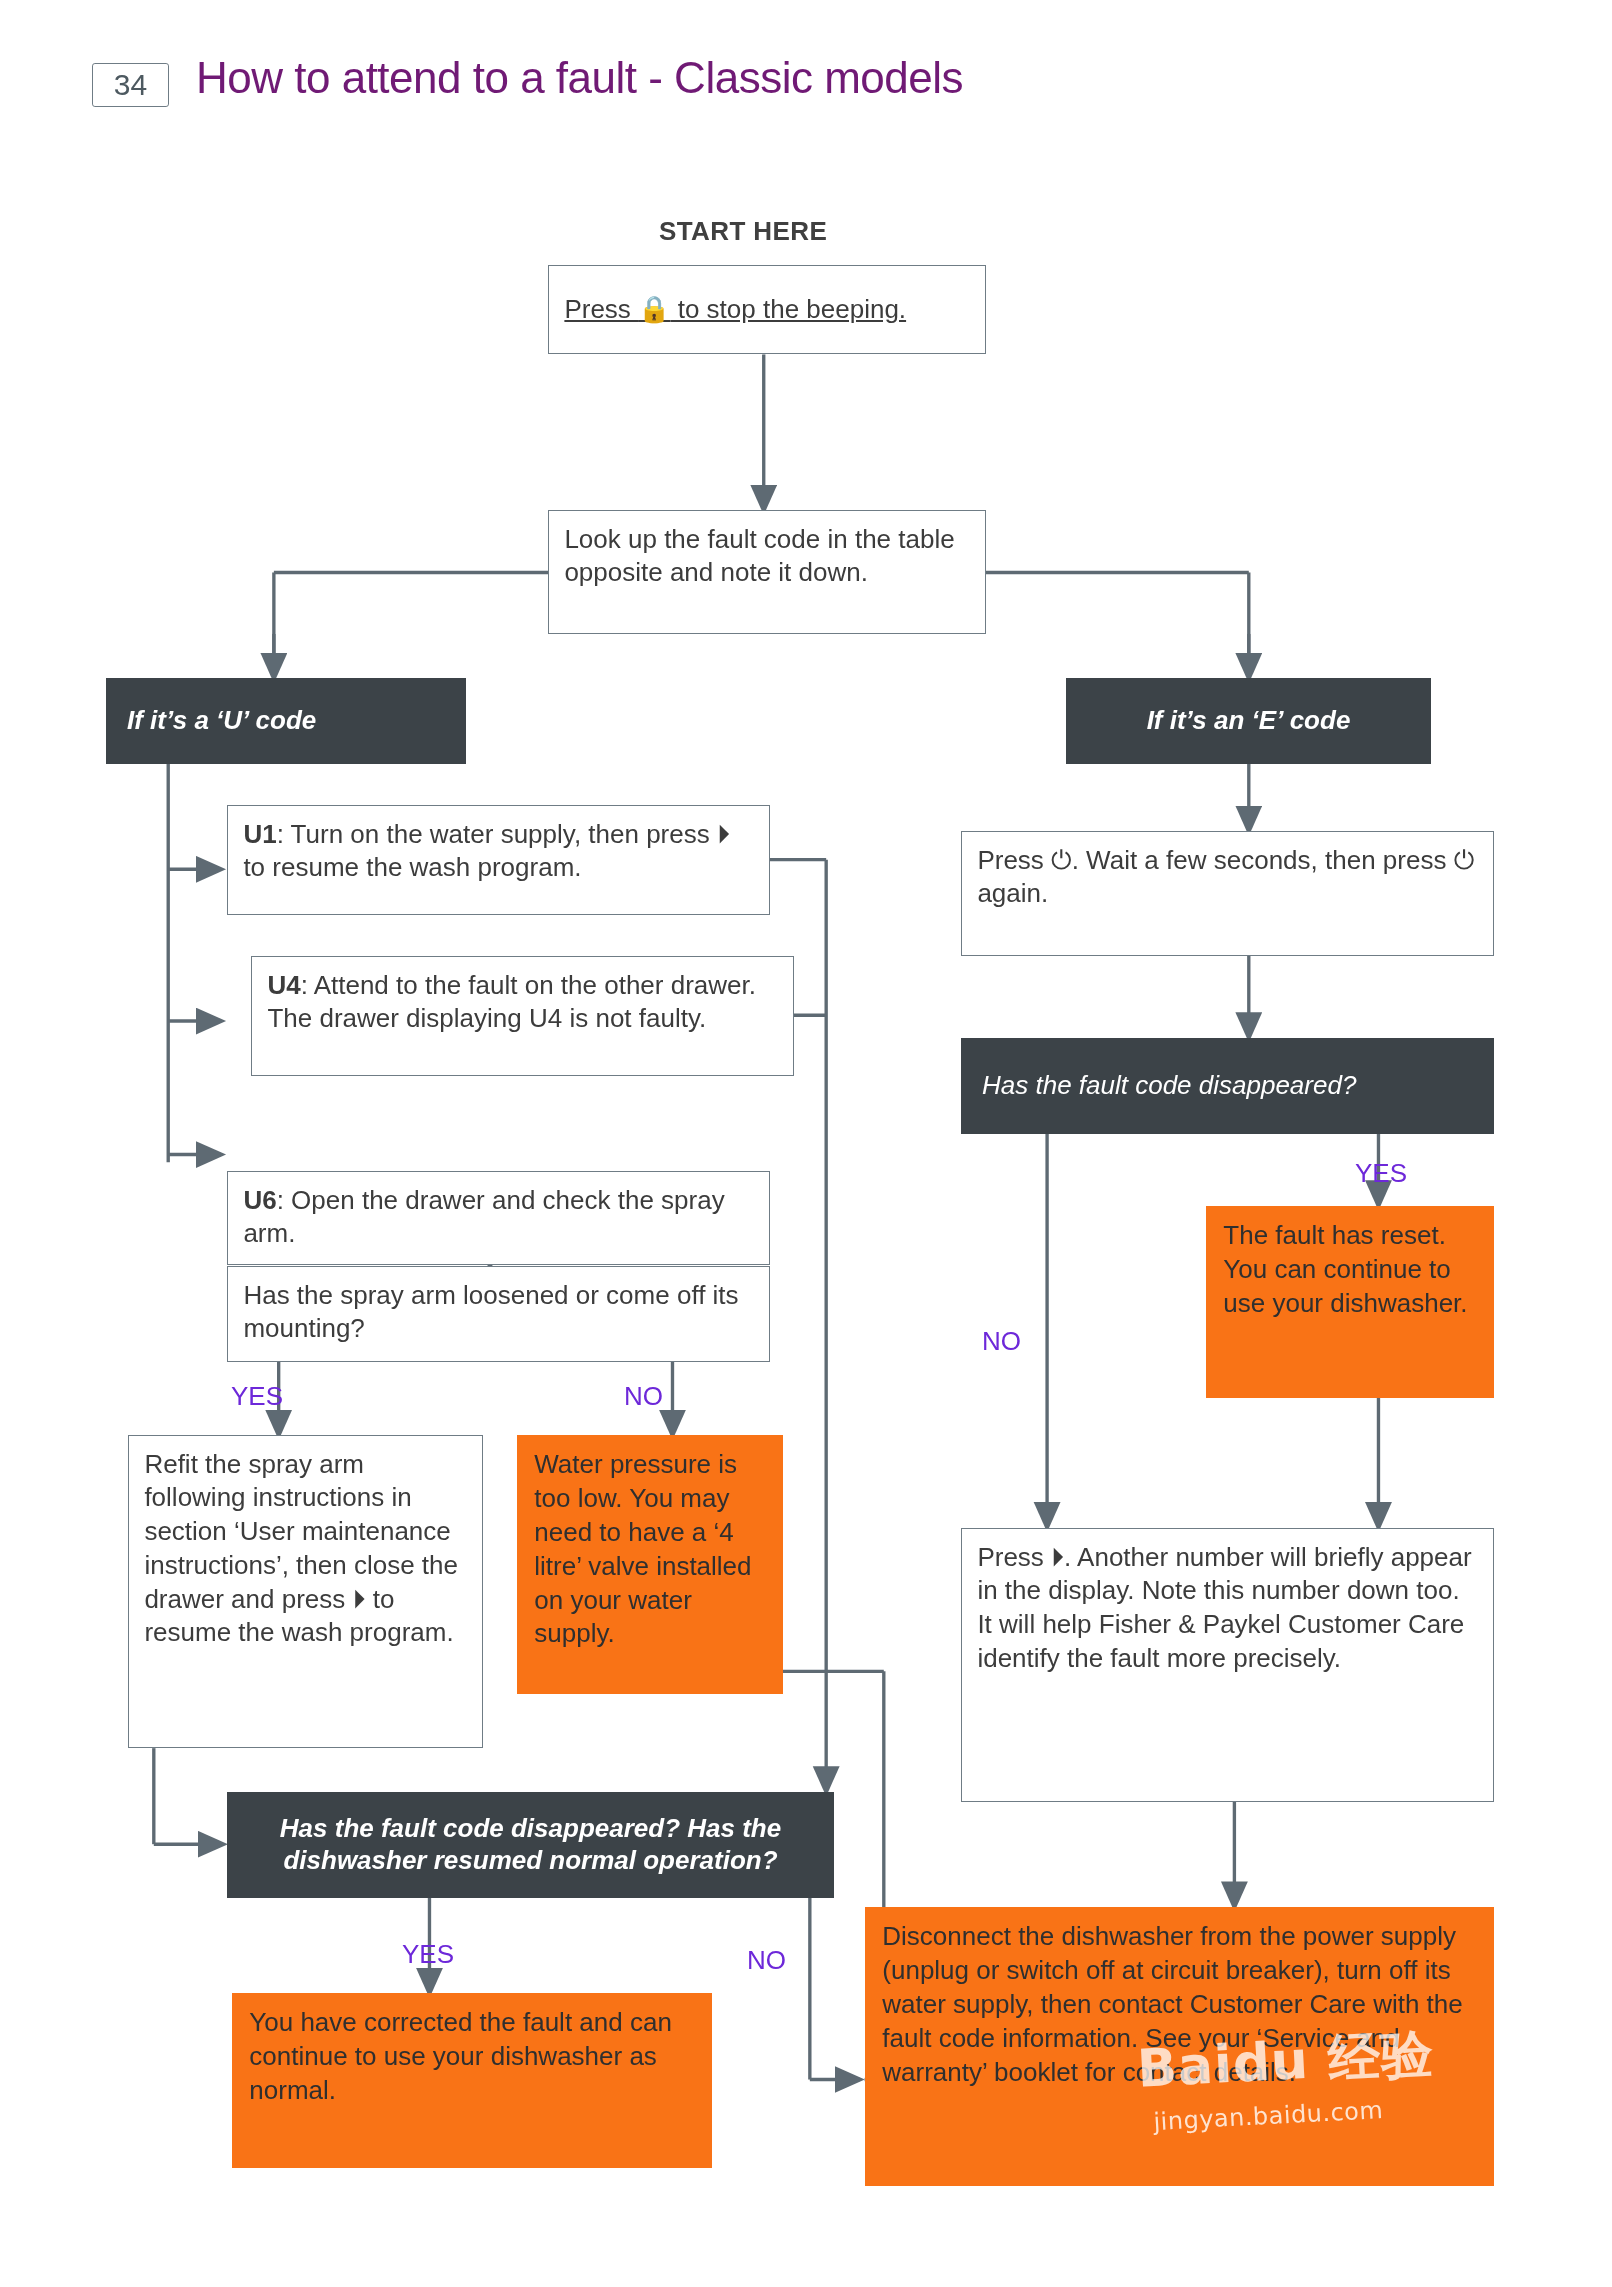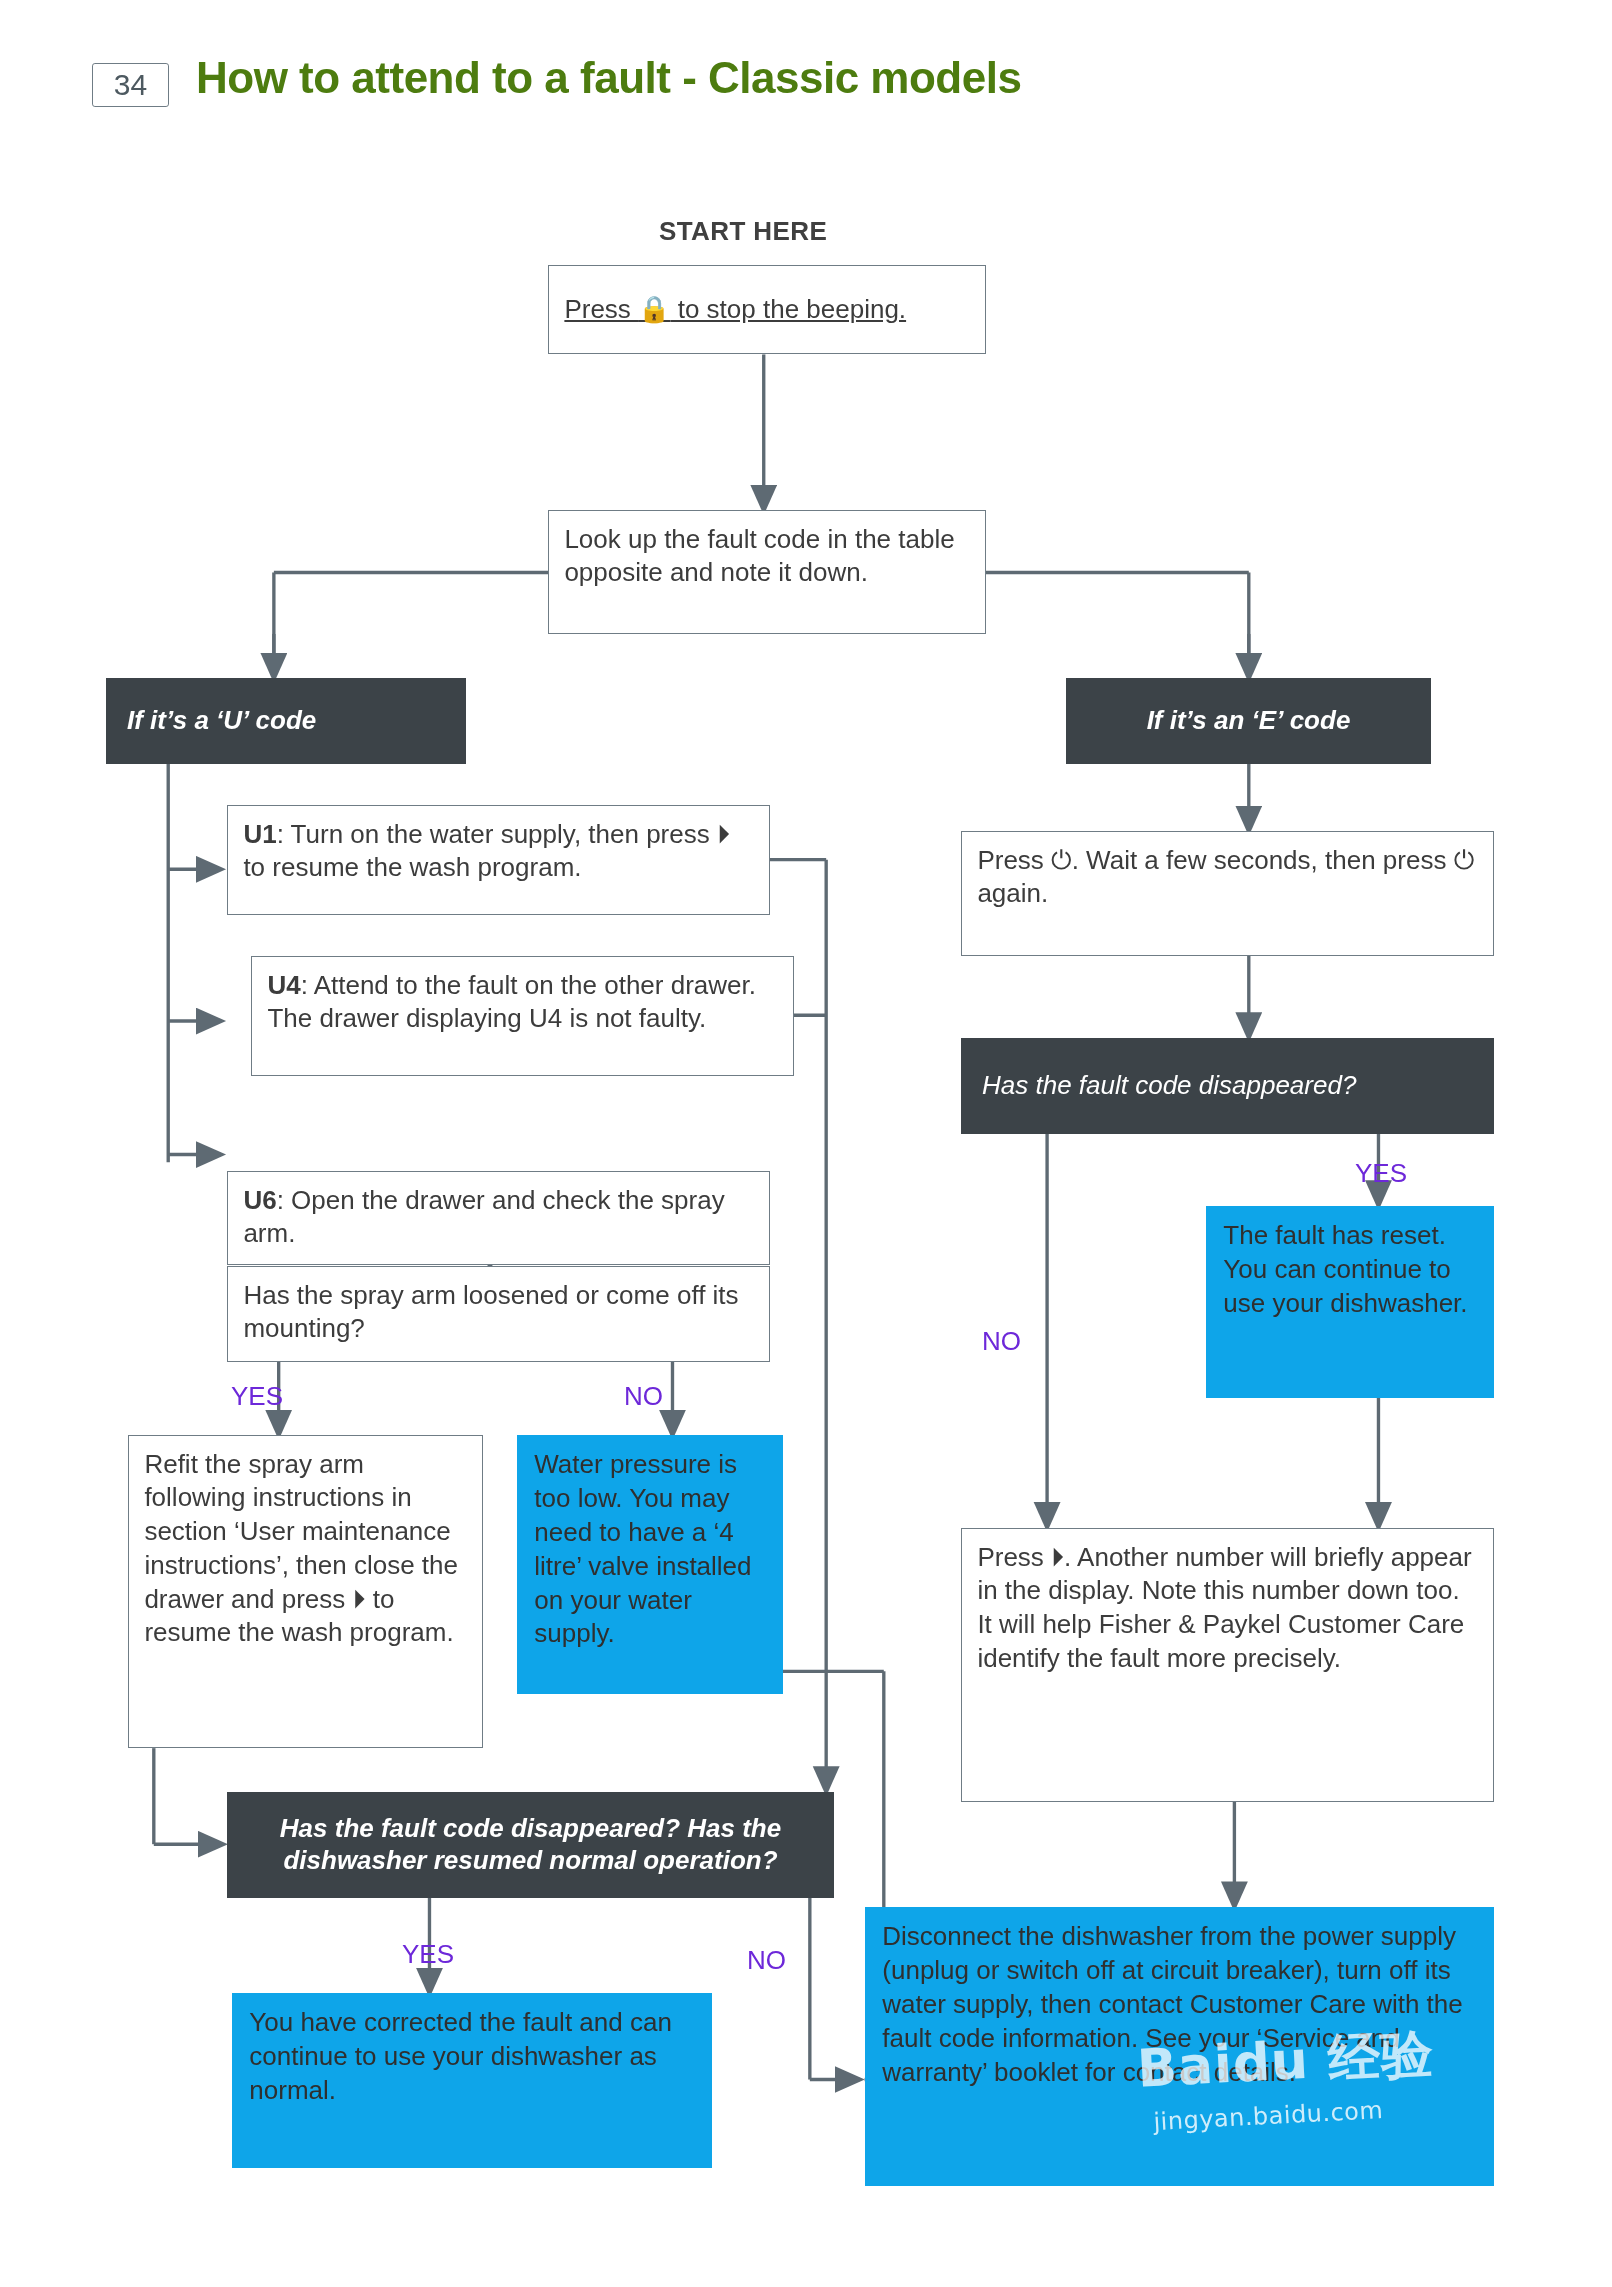--- a/index.html
+++ b/index.html
@@ -15,41 +15,41 @@
 
   
   .page-number{
     position:absolute;left:92px;top:63px;width:75px;height:42px;
     border:1.9px solid #6f7c85;border-radius:2.9px;
     display:flex;align-items:center;justify-content:center;
     font-size:30px;color:#4d5960;font-weight:400;
   }
   .page-title{
     position:absolute;left:196px;top:53px;
-    font-size:44px;font-weight:700;color:#4d7c0f;
+    font-size:44px;font-weight:400;color:#701a75;
     letter-spacing:-0.5px;white-space:nowrap;
   }
 
   
   .box{
     position:absolute;
     box-sizing:border-box;
     font-size:26px;
     line-height:1.30;
   }
   .box-white{
     border:1.9px solid #6f7c85;background:#ffffff;color:#3c3c3c;
     padding:11.5px 15.4px;
   }
   .box-dark{
     background:#3c4348;color:#ffffff;font-style:italic;font-weight:700;
     padding:13.4px 21px;display:flex;align-items:center;text-align:center;
   }
   .box-grey{
-    background:#0ea5e9;color:#2f2f2f;padding:13.4px 17.3px;
+    background:#f97316;color:#2f2f2f;padding:13.4px 17.3px;
   }
   .label{
     position:absolute;font-size:26px;font-weight:400;color:#6d28d9;
   }
   .start-here{
     position:absolute;font-size:26px;font-weight:700;color:#404040;
     letter-spacing:0.4px;
   }
   b{font-weight:700;}
   .glyph{font-family:"DejaVu Sans", sans-serif;}

